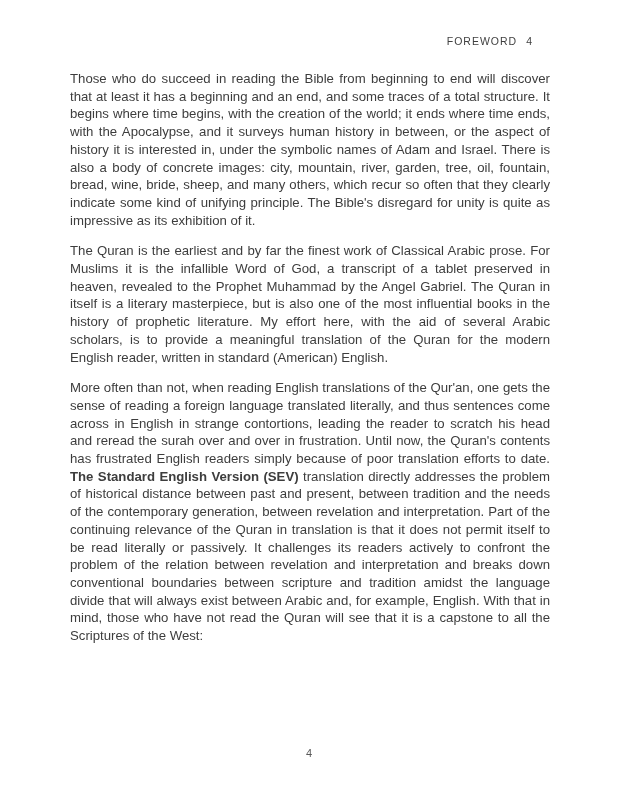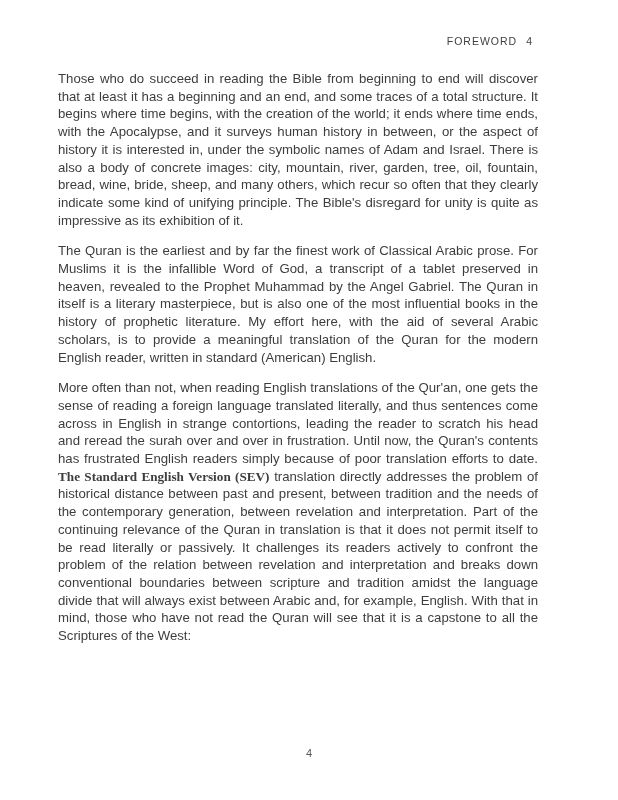--- a/index.html
+++ b/index.html
@@ -27,34 +27,33 @@
     letter-spacing: 1px;
     color: var(--header_text, #3f3f3f);
     white-space: nowrap;
   }
   .running-header .hdr-page {
     margin-left: 9px;
   }
   .body-text {
     position: absolute;
     top: 70px;
-    left: 58px;
+    left: 70px;
     width: 480px;
     font-size: 13.2px;
     line-height: 17.7px;
     color: var(--text, #3d3d3d);
     text-align: justify;
   }
   .body-text p {
     margin: 0 0 13px 0;
     padding: 0;
   }
   .body-text span.seg-bold {
     font-weight: 700;
-    font-family: Liberation Serif, serif;
   }
   .page-footer {
     position: absolute;
     top: 747px;
     left: 0;
     width: 100%;
     text-align: center;
     font-size: 11px;
     color: var(--footer_text, #595959);
   }

